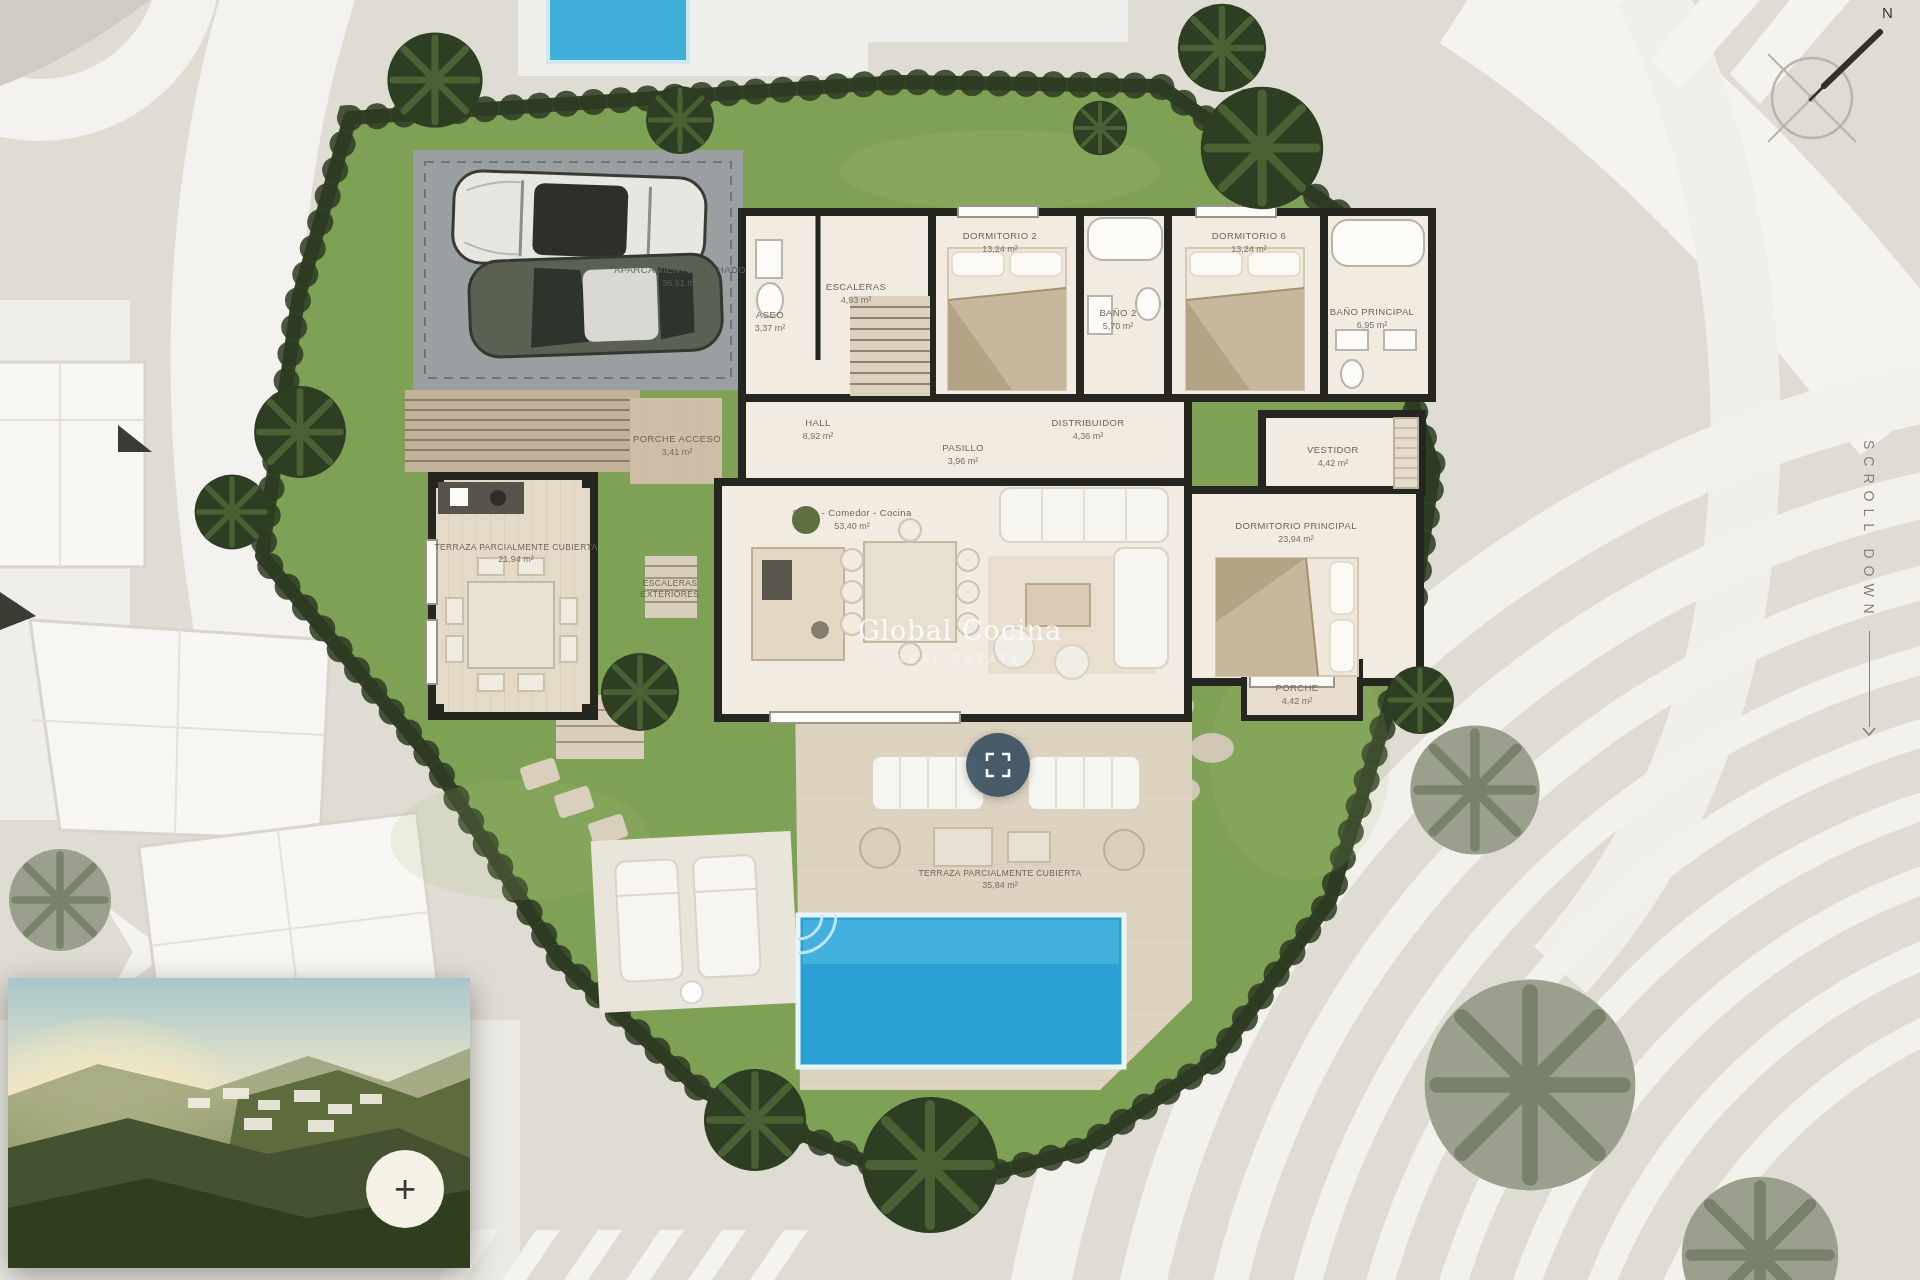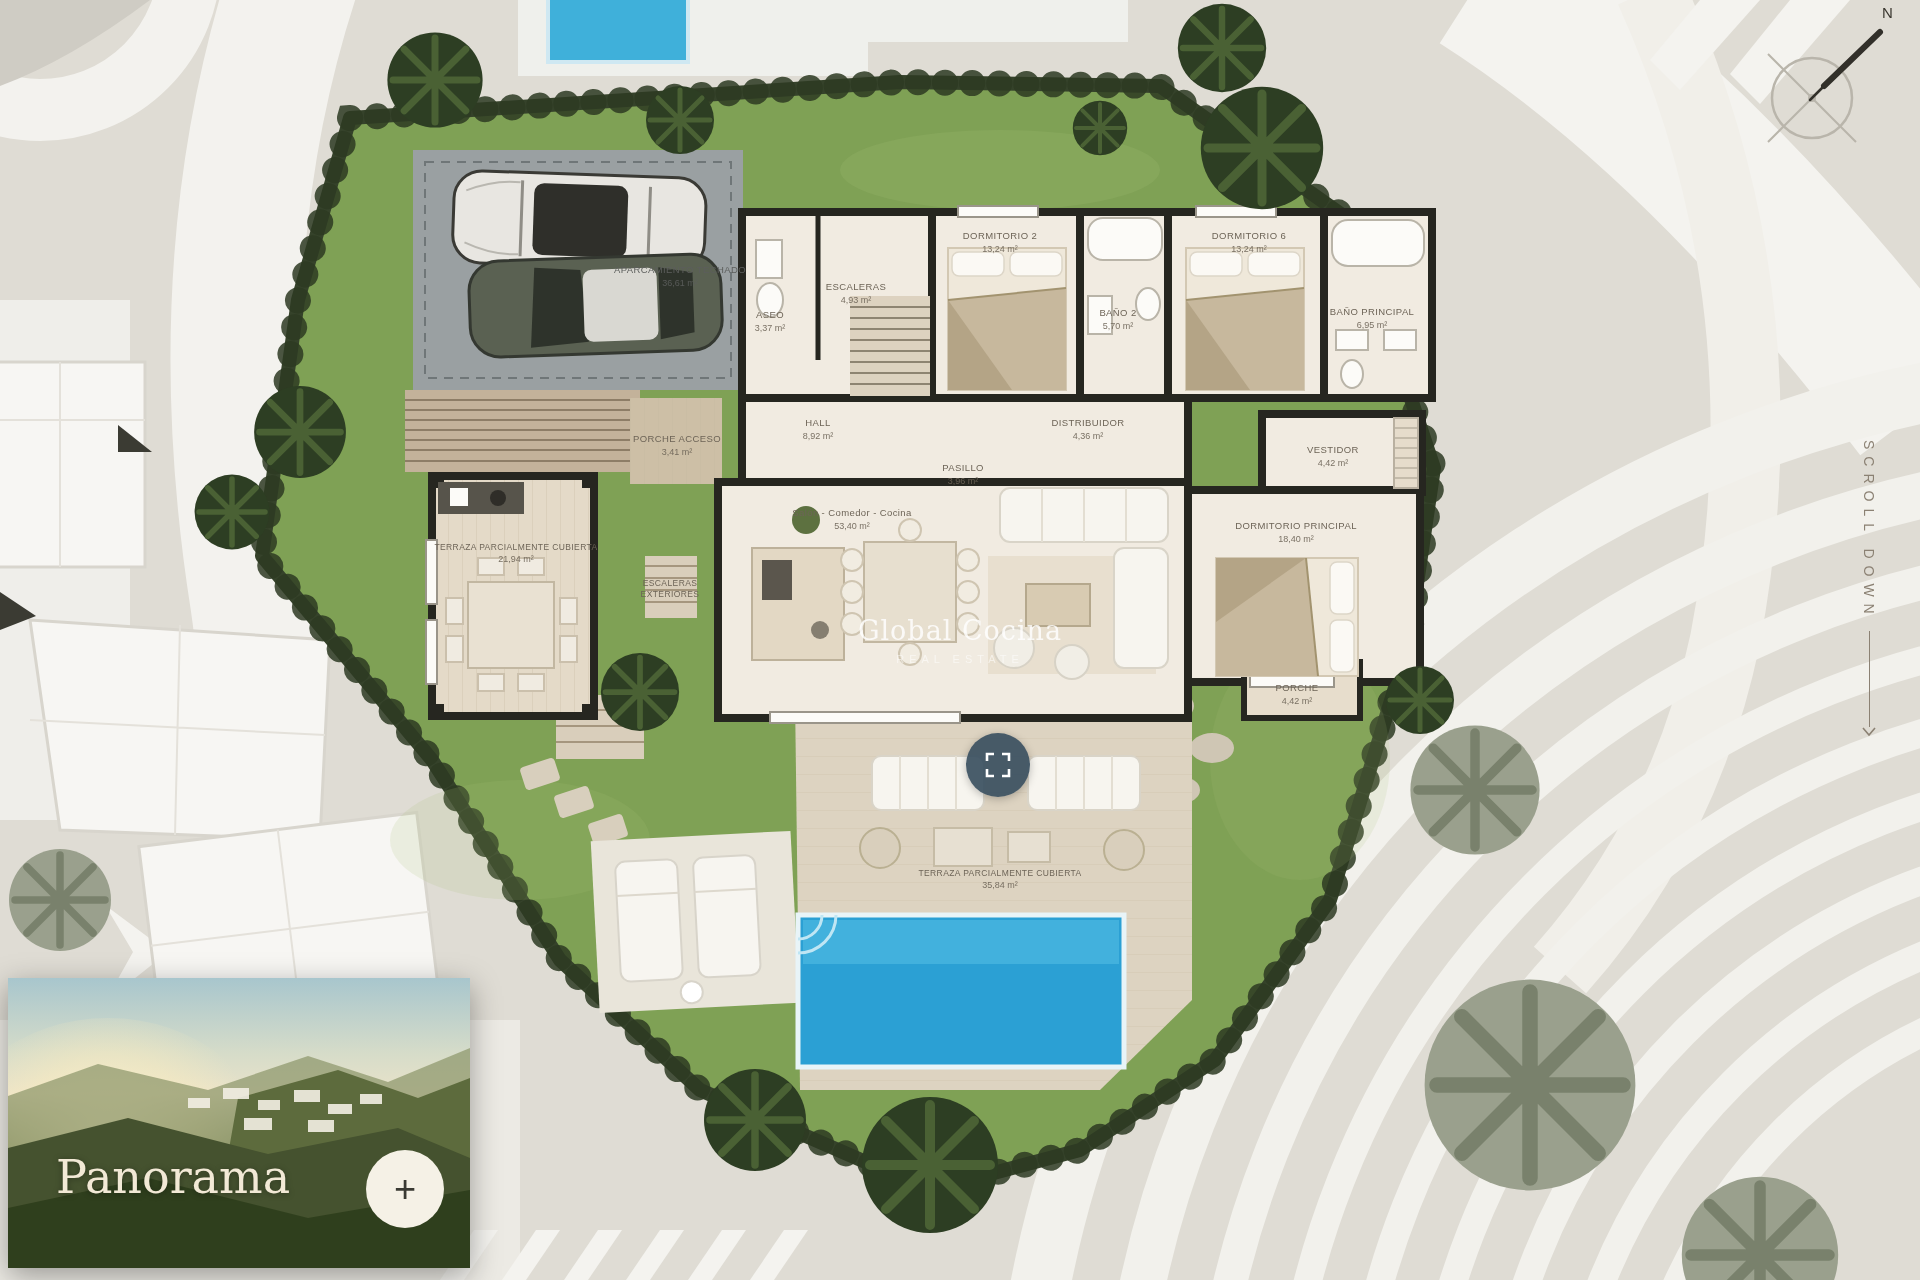--- a/index.html
+++ b/index.html
@@ -400,21 +400,21 @@
     <span class="ra">6,95 m²</span>
 </div>
 <div class="room-label" style="left:677px;top:441px">
   <span class="rn">PORCHE ACCESO</span>
     <span class="ra">3,41 m²</span>
 </div>
 <div class="room-label" style="left:818px;top:425px">
   <span class="rn">HALL</span>
     <span class="ra">8,92 m²</span>
 </div>
-<div class="room-label" style="left:963px;top:470px">
+<div class="room-label" style="left:963px;top:450px">
   <span class="rn">PASILLO</span>
     <span class="ra">3,96 m²</span>
 </div>
 <div class="room-label" style="left:1088px;top:425px">
   <span class="rn">DISTRIBUIDOR</span>
     <span class="ra">4,36 m²</span>
 </div>
 <div class="room-label" style="left:1333px;top:452px">
   <span class="rn">VESTIDOR</span>
     <span class="ra">4,42 m²</span>
@@ -425,21 +425,21 @@
 </div>
 <div class="room-label" style="left:852px;top:515px">
   <span class="rn">Salón - Comedor - Cocina</span>
     <span class="ra">53,40 m²</span>
 </div>
 <div class="room-label wrap" style="left:670px;top:589px">
   <span class="rn">ESCALERAS EXTERIORES</span>
 </div>
 <div class="room-label" style="left:1296px;top:528px">
   <span class="rn">DORMITORIO PRINCIPAL</span>
-    <span class="ra">18,40 m²</span>
+    <span class="ra">23,94 m²</span>
 </div>
 <div class="room-label" style="left:1297px;top:690px">
   <span class="rn">PORCHE</span>
     <span class="ra">4,42 m²</span>
 </div>
 <div class="room-label" style="left:1000px;top:876px">
   <span class="rn" style="font-size:8.5px">TERRAZA PARCIALMENTE CUBIERTA</span>
     <span class="ra">35,84 m²</span>
 </div>
 
@@ -465,21 +465,20 @@
         <rect x="215" y="110" width="26" height="11"></rect>
       <rect x="250" y="122" width="22" height="10"></rect>
         <rect x="286" y="112" width="26" height="12"></rect>
       <rect x="320" y="126" width="24" height="10"></rect>
         <rect x="352" y="116" width="22" height="10"></rect>
       <rect x="236" y="140" width="28" height="12"></rect>
         <rect x="300" y="142" width="26" height="12"></rect>
     </g>
     <polygon points="0,230 140,200 300,240 462,212 462,290 0,290" fill="#2f3f1d"></polygon>
   </svg>
-  <span class="title">Panorama</span>
   <div class="plus-btn">
     <span>+</span>
   </div>
 </div>
 
 <div class="scroll-ind">
   <span class="txt">SCROLL DOWN</span>
   <div class="line"></div>
   <svg width="14" height="10" viewBox="0 0 14 10">
     <path d="M1,1 L7,8 L13,1" fill="none" stroke="#8b8173" stroke-width="1.6"></path>

